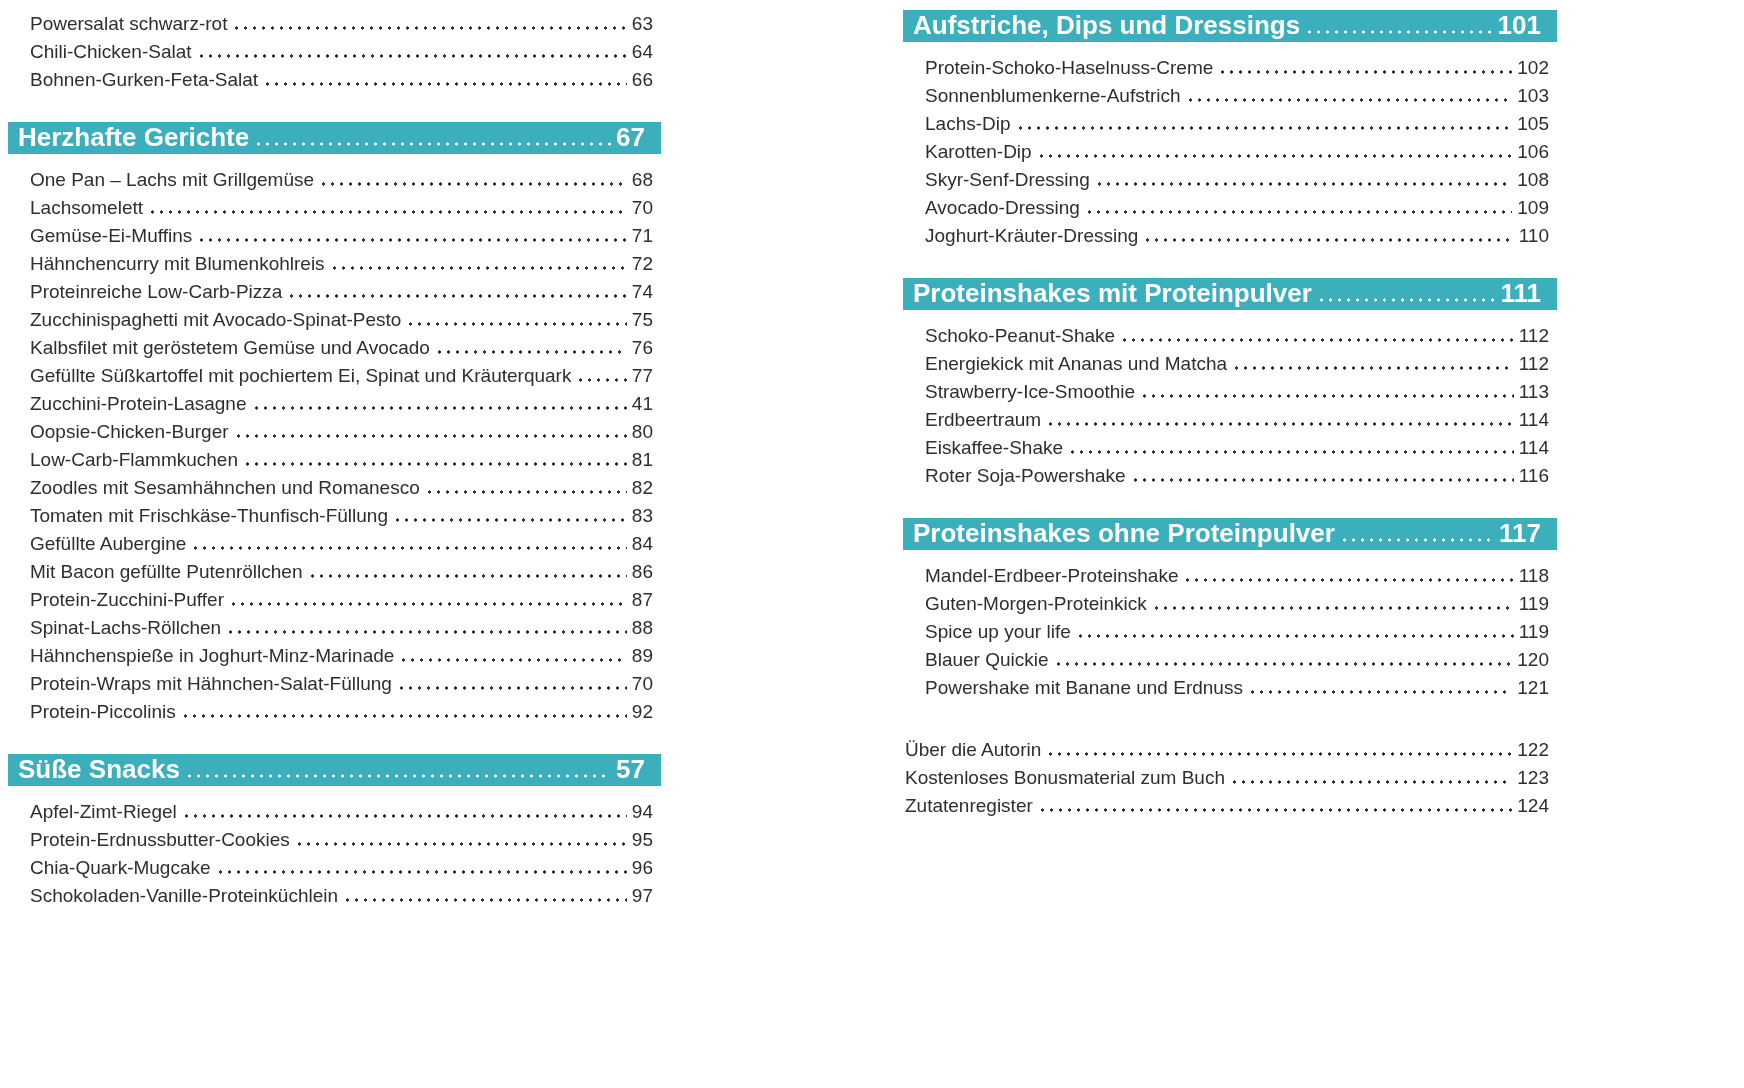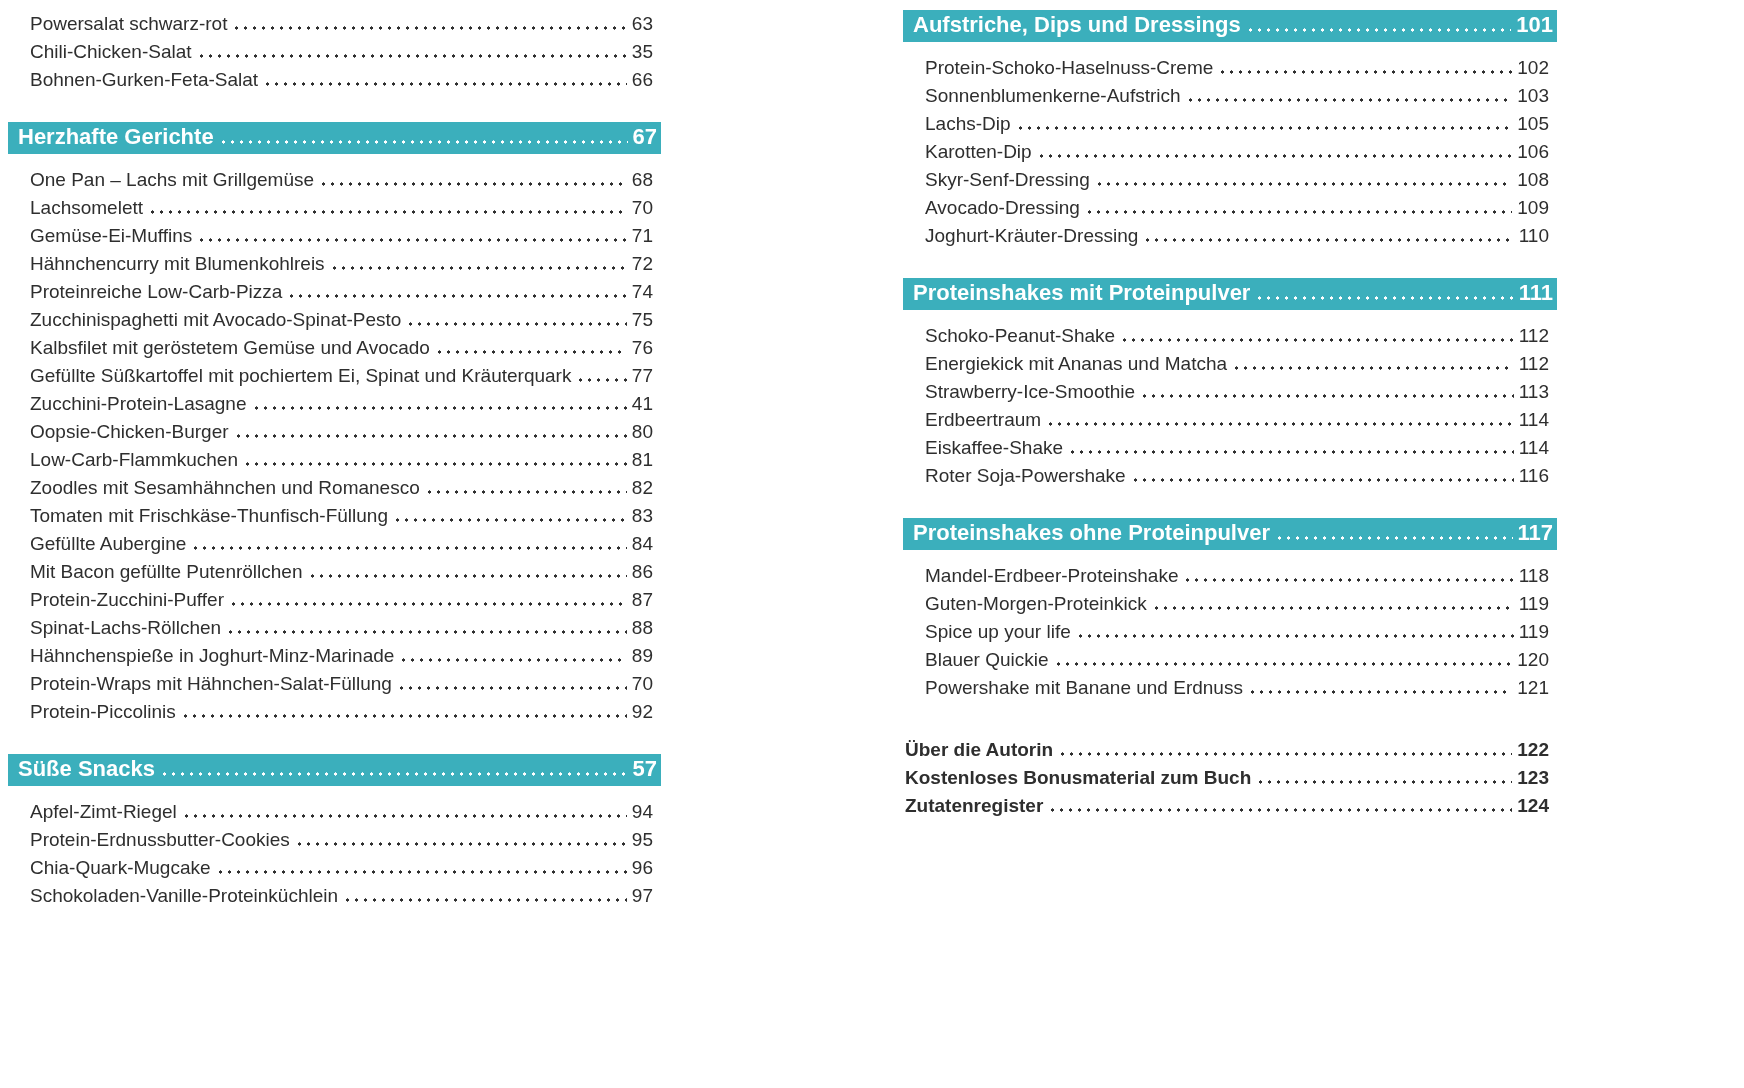--- a/index.html
+++ b/index.html
@@ -16,29 +16,29 @@
   .col { position: absolute; top: 10px; }
   .col-left  { left: 8px;   width: 653px; }
   .col-right { left: 903px; width: 654px; }
 
   .section-header {
     display: flex;
     align-items: baseline;
     background: var(--accent);
     color: #ffffff;
     font-weight: bold;
-    font-size: 22px;
+    font-size: 26px;
     line-height: 22px;
-    padding: 4px 4px 6px 10px;
+    padding: 4px 16px 6px 10px;
     margin: 28px 0 12px 0;
   }
   .col > .section-header:first-child { margin-top: 0; }
 
   .entries { margin: 0; }
-  .entries.flush { margin-top: 34px; font-weight: bold; }
+  .entries.flush { margin-top: 34px; }
 
   .toc-row {
     display: flex;
     align-items: baseline;
     font-size: 19px;
     line-height: 28px;
     padding: 0 8px 0 22px;
   }
   .entries.flush .toc-row { padding-left: 2px; }
 
@@ -63,21 +63,21 @@
   <div class="col col-left">
       <div class="entries">
         <div class="toc-row">
           <span class="label">Powersalat schwarz-rot</span>
           <span class="fill"></span>
           <span class="pagenum">63</span>
         </div>
         <div class="toc-row">
           <span class="label">Chili-Chicken-Salat</span>
           <span class="fill"></span>
-          <span class="pagenum">35</span>
+          <span class="pagenum">64</span>
         </div>
         <div class="toc-row">
           <span class="label">Bohnen-Gurken-Feta-Salat</span>
           <span class="fill"></span>
           <span class="pagenum">66</span>
         </div>
       </div>
       <div class="section-header">
         <span class="label">Herzhafte Gerichte</span>
         <span class="fill"></span>

